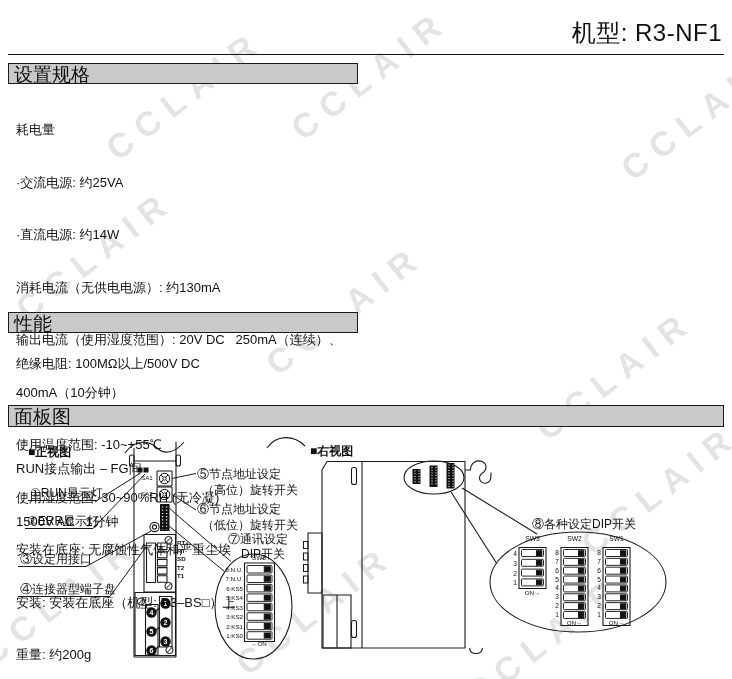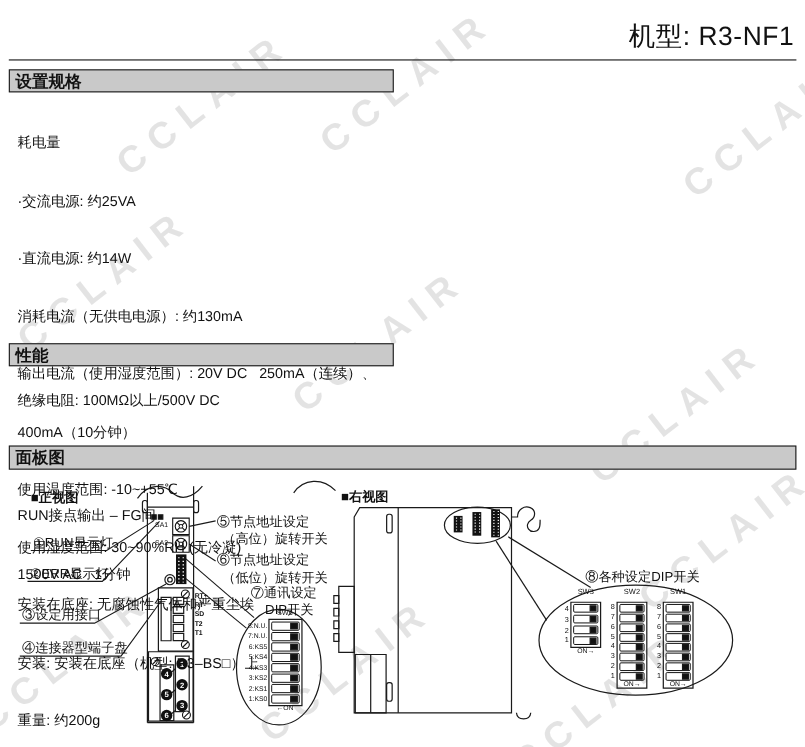--- a/index.html
+++ b/index.html
@@ -4,21 +4,21 @@
 <style>
   html,body{margin:0;padding:0;background:#fff;}
   .page{position:relative;width:732px;height:679px;background:#fff;overflow:hidden;
         font-family:"Liberation Sans",sans-serif;color:#111;}
   .wm{position:absolute;z-index:0;font-weight:bold;font-size:34px;letter-spacing:10px;
       color:#c9c9c9;opacity:.5;white-space:nowrap;transform:translate(-50%,-50%) rotate(-38deg);}
   .abs{position:absolute;z-index:2;}
   .title{font-size:24px;font-weight:500;letter-spacing:.5px;}
   .rule{position:absolute;z-index:2;left:8px;right:8px;height:0;border-top:1.6px solid #111;}
   .bar{position:absolute;z-index:2;background:#c9c9c9;border:1.6px solid #1a1a1a;
-       font-weight:bold;font-size:15px;line-height:19px;padding:1px 0 0 5px;box-sizing:border-box;}
+       font-weight:normal;font-size:19px;line-height:19px;padding:1px 0 0 5px;box-sizing:border-box;}
   .body{font-size:13px;line-height:17.5px;white-space:pre;}
   .cap{font-size:12px;white-space:nowrap;}
   .vlabel{font-size:12px;font-weight:bold;margin-top:12px;}
   .tiny{font-size:6.2px;white-space:pre;line-height:1;}
   .col{white-space:pre;text-align:right;}
   .ctr{text-align:center;}
   svg{position:absolute;left:0;top:0;z-index:1;}
   svg *{vector-effect:non-scaling-stroke;}
 </style>
 </head>

